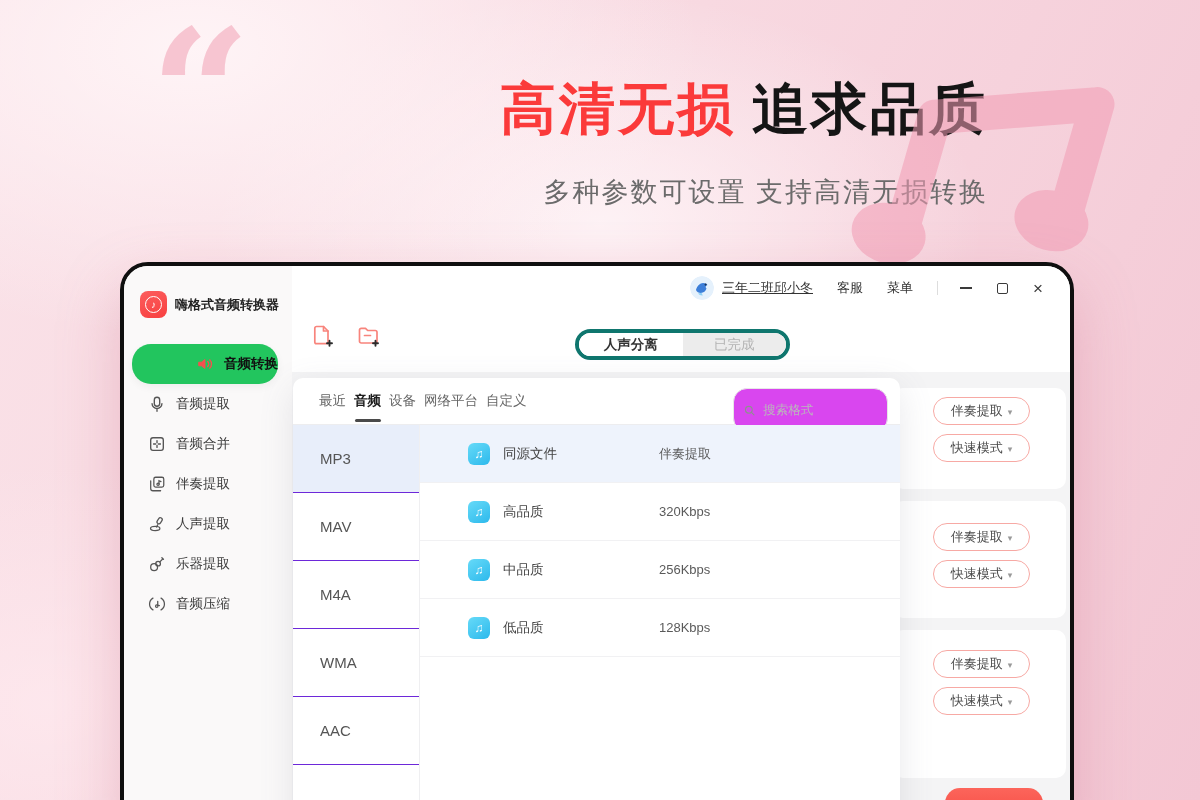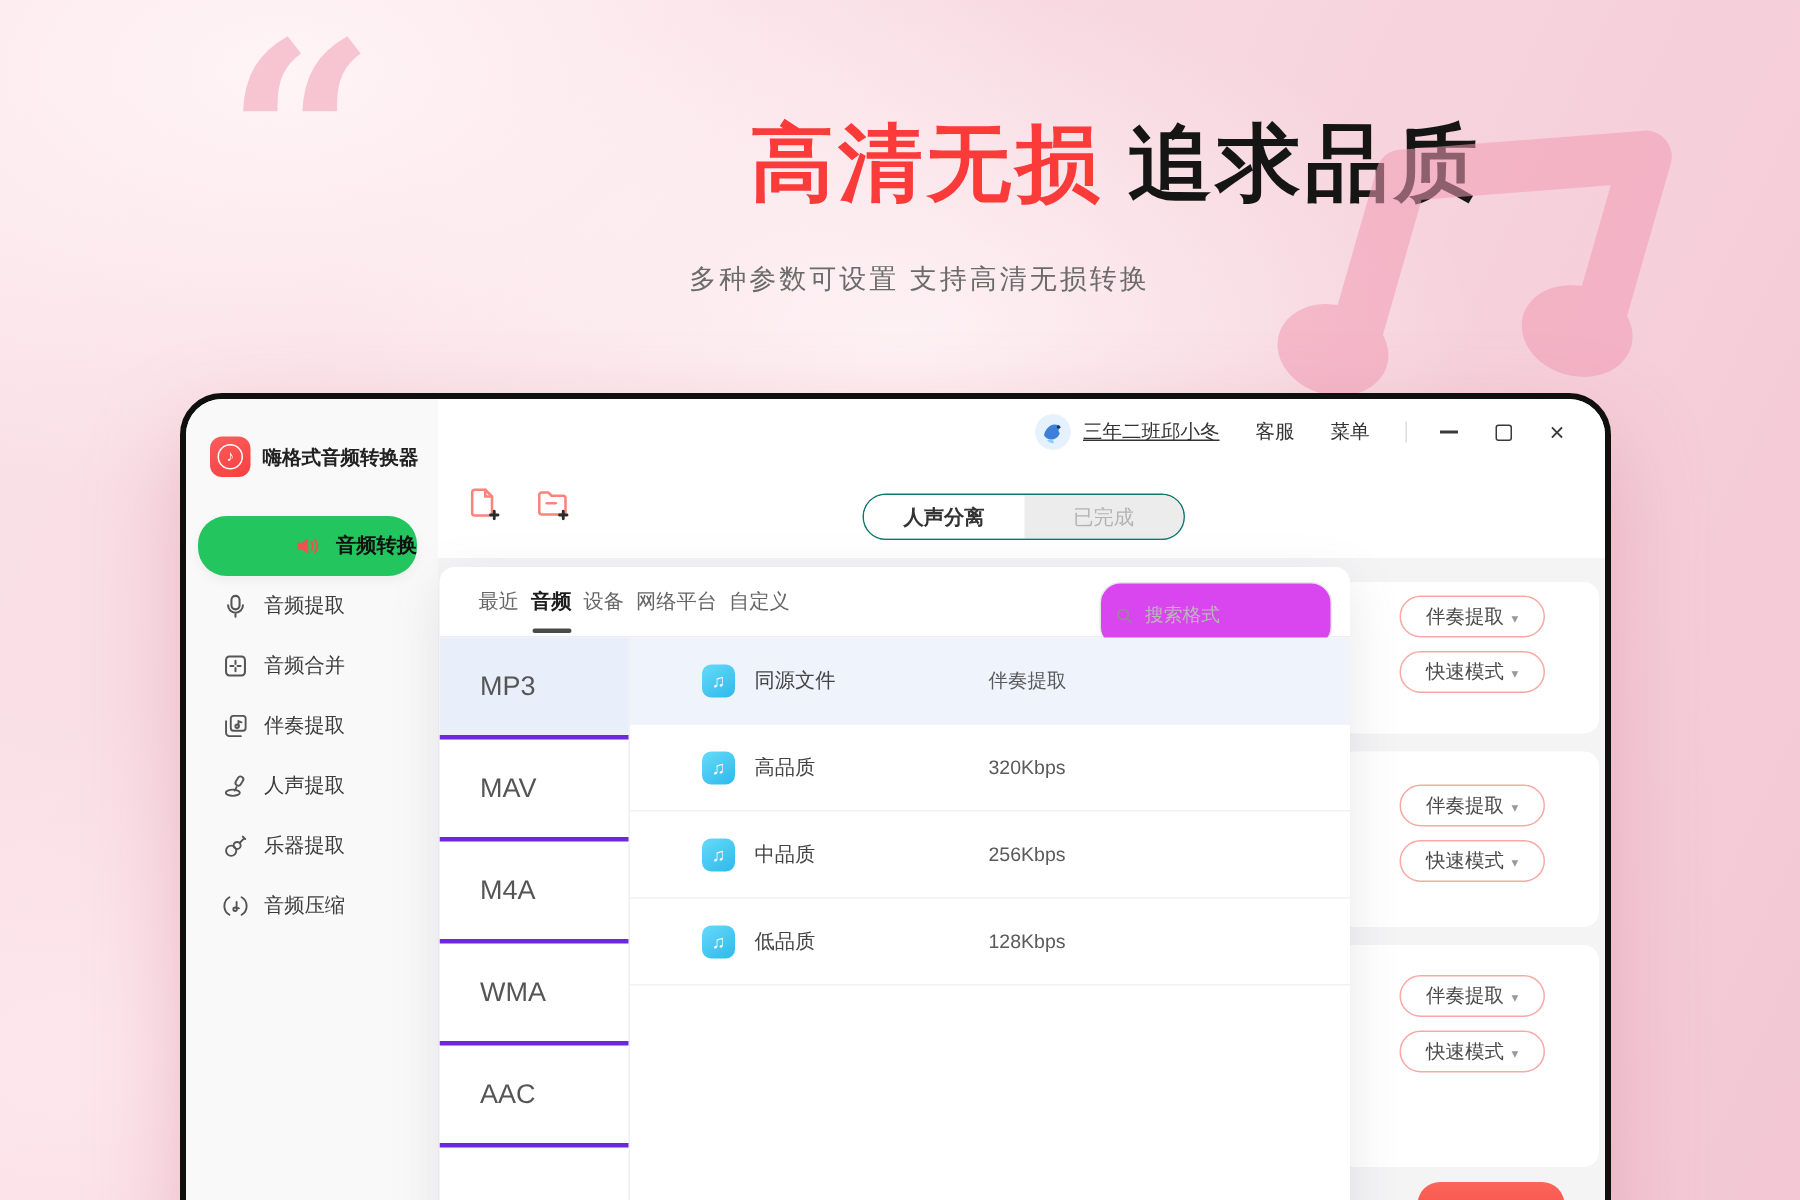--- a/index.html
+++ b/index.html
@@ -12,21 +12,21 @@
       radial-gradient(700px 420px at 50% 28%, rgba(255,248,250,.8) 0%, rgba(255,248,250,0) 55%),
       radial-gradient(600px 400px at 4% 88%, rgba(255,235,240,.7) 0%, rgba(255,235,240,0) 60%),
       linear-gradient(115deg,#fae2e8 0%,#f8d9e1 45%,#f3c7d4 100%);
   }
   
   .quote{position:absolute;left:150px;top:6px;font-family:"DejaVu Serif","Liberation Serif",serif;
     font-weight:bold;font-size:175px;line-height:1;color:#f7c5d1;}
   .hero{position:absolute;left:238px;top:72px;width:750px;text-align:center;}
   .hero h1{margin:0;font-size:56px;font-weight:800;letter-spacing:3px;color:#151515;white-space:nowrap;text-align:right;}
   .hero h1 .accent{color:#fb3a3a;margin-right:16px;}
-  .hero .sub{margin-top:26px;font-size:18px;color:#6b6b6b;letter-spacing:2px;white-space:nowrap;}
+  .hero .sub{margin-top:26px;font-size:27px;color:#6b6b6b;letter-spacing:2px;white-space:nowrap;text-align:right;}
   .deco-note{position:absolute;left:845px;top:28px;opacity:.55;transform:rotate(16deg);}
   
   .window{position:absolute;left:120px;top:262px;width:954px;height:584px;background:#fff;
     border:4px solid #0f0f0f;border-radius:28px;overflow:hidden;
     box-shadow:0 26px 60px rgba(205,115,140,.35);}
   
   .titlebar{position:absolute;top:0;left:168px;right:0;height:44px;display:flex;align-items:center;
     justify-content:flex-end;padding-right:24px;gap:0;background:#fff;z-index:3;}
   .titlebar .avatar{width:24px;height:24px;border-radius:50%;overflow:hidden;flex:0 0 auto;}
   .titlebar .uname{font-size:13px;color:#333;margin-left:8px;text-decoration:underline;}
@@ -50,43 +50,43 @@
   .side-item .ic{display:inline-flex;width:18px;height:18px;color:#555;}
   .side-item.active{background:#22c55e;border-radius:19px;margin:0 14px 0 8px;padding-left:16px;
     font-weight:bold;color:#111;box-shadow:0 3px 8px rgba(0,0,0,.05);justify-content:flex-end;}
   .side-item.active .ic{color:#f5504e;}
   
   .content{position:absolute;left:168px;top:44px;right:0;bottom:0;background:#fff;}
   .content-lower{position:absolute;left:0;top:62px;right:0;bottom:0;background:#f4f4f5;}
   .tool-icon{position:absolute;top:13px;width:26px;height:26px;cursor:pointer;}
   .tool-icon.file{left:18px;}
   .tool-icon.folder{left:64px;}
-  .segmented{position:absolute;left:283px;top:19px;width:215px;height:31px;border:1px solid #0f766e;
+  .segmented{position:absolute;left:283px;top:19px;width:215px;height:31px;border:4px solid #0f766e;
     border-radius:16px;overflow:hidden;display:flex;background:#fff;}
   .segment{flex:1;display:flex;align-items:center;justify-content:center;font-size:13.5px;cursor:pointer;}
   .segment.on{background:#fff;color:#333;font-weight:600;}
   .segment.off{background:#ececec;color:#b3b3b3;}
   
   .popup{position:absolute;left:1px;top:68px;width:607px;height:480px;background:#fff;border-radius:10px;
     box-shadow:0 10px 34px rgba(110,110,130,.16);z-index:5;overflow:hidden;}
   .tabs{position:relative;height:47px;display:flex;align-items:center;gap:8px;padding-left:26px;
     border-bottom:1px solid #ededef;}
   .tab{font-size:13.5px;color:#666;height:47px;display:flex;align-items:center;position:relative;cursor:pointer;}
   .tab.active{color:#1d1d1d;font-weight:bold;}
   .tab.active::after{content:"";position:absolute;left:50%;transform:translateX(-50%);bottom:3px;
     width:26px;height:3px;background:#4a4a4a;border-radius:2px;}
   .searchbox{position:absolute;right:12px;top:10px;width:155px;height:44px;border:1px solid #e7e7e7;
     border-radius:14px;display:flex;align-items:center;gap:6px;padding:0 10px;background:#d946ef;}
   .searchbox input{border:none;outline:none;width:100%;font-size:12.5px;color:#333;background:transparent;
     font-family:"Liberation Sans","DejaVu Sans",sans-serif;}
   .searchbox input::placeholder{color:#b9b9b9;}
   .popup-body{position:absolute;top:47px;left:0;right:0;bottom:0;display:flex;}
   .fmt-col{width:127px;border-right:1px solid #efeff1;}
-  .fmt-cell{height:68px;display:flex;align-items:center;padding-left:27px;font-size:18px;color:#555;
-    border-bottom:3px solid #6d28d9;cursor:pointer;}
+  .fmt-cell{height:68px;display:flex;align-items:center;padding-left:27px;font-size:15px;color:#555;
+    border-bottom:1px solid #6d28d9;cursor:pointer;}
   .fmt-cell.selected{background:#e8eefa;}
   .quality-col{flex:1;}
   .q-row{height:58px;display:flex;align-items:center;padding-left:48px;border-bottom:1px solid #f1f1f3;cursor:pointer;}
   .q-row.selected{background:#eef3fc;}
   .q-icon{width:22px;height:22px;border-radius:6px;background:linear-gradient(145deg,#66daf8,#2db9ec);
     color:#fff;font-size:12px;display:flex;align-items:center;justify-content:center;flex:0 0 auto;}
   .q-name{margin-left:13px;width:156px;font-size:13.5px;color:#444;}
   .q-detail{font-size:13px;color:#5a5a5a;}
   
   .card{position:absolute;left:601px;width:173px;background:#fff;border-radius:10px;z-index:1;}

